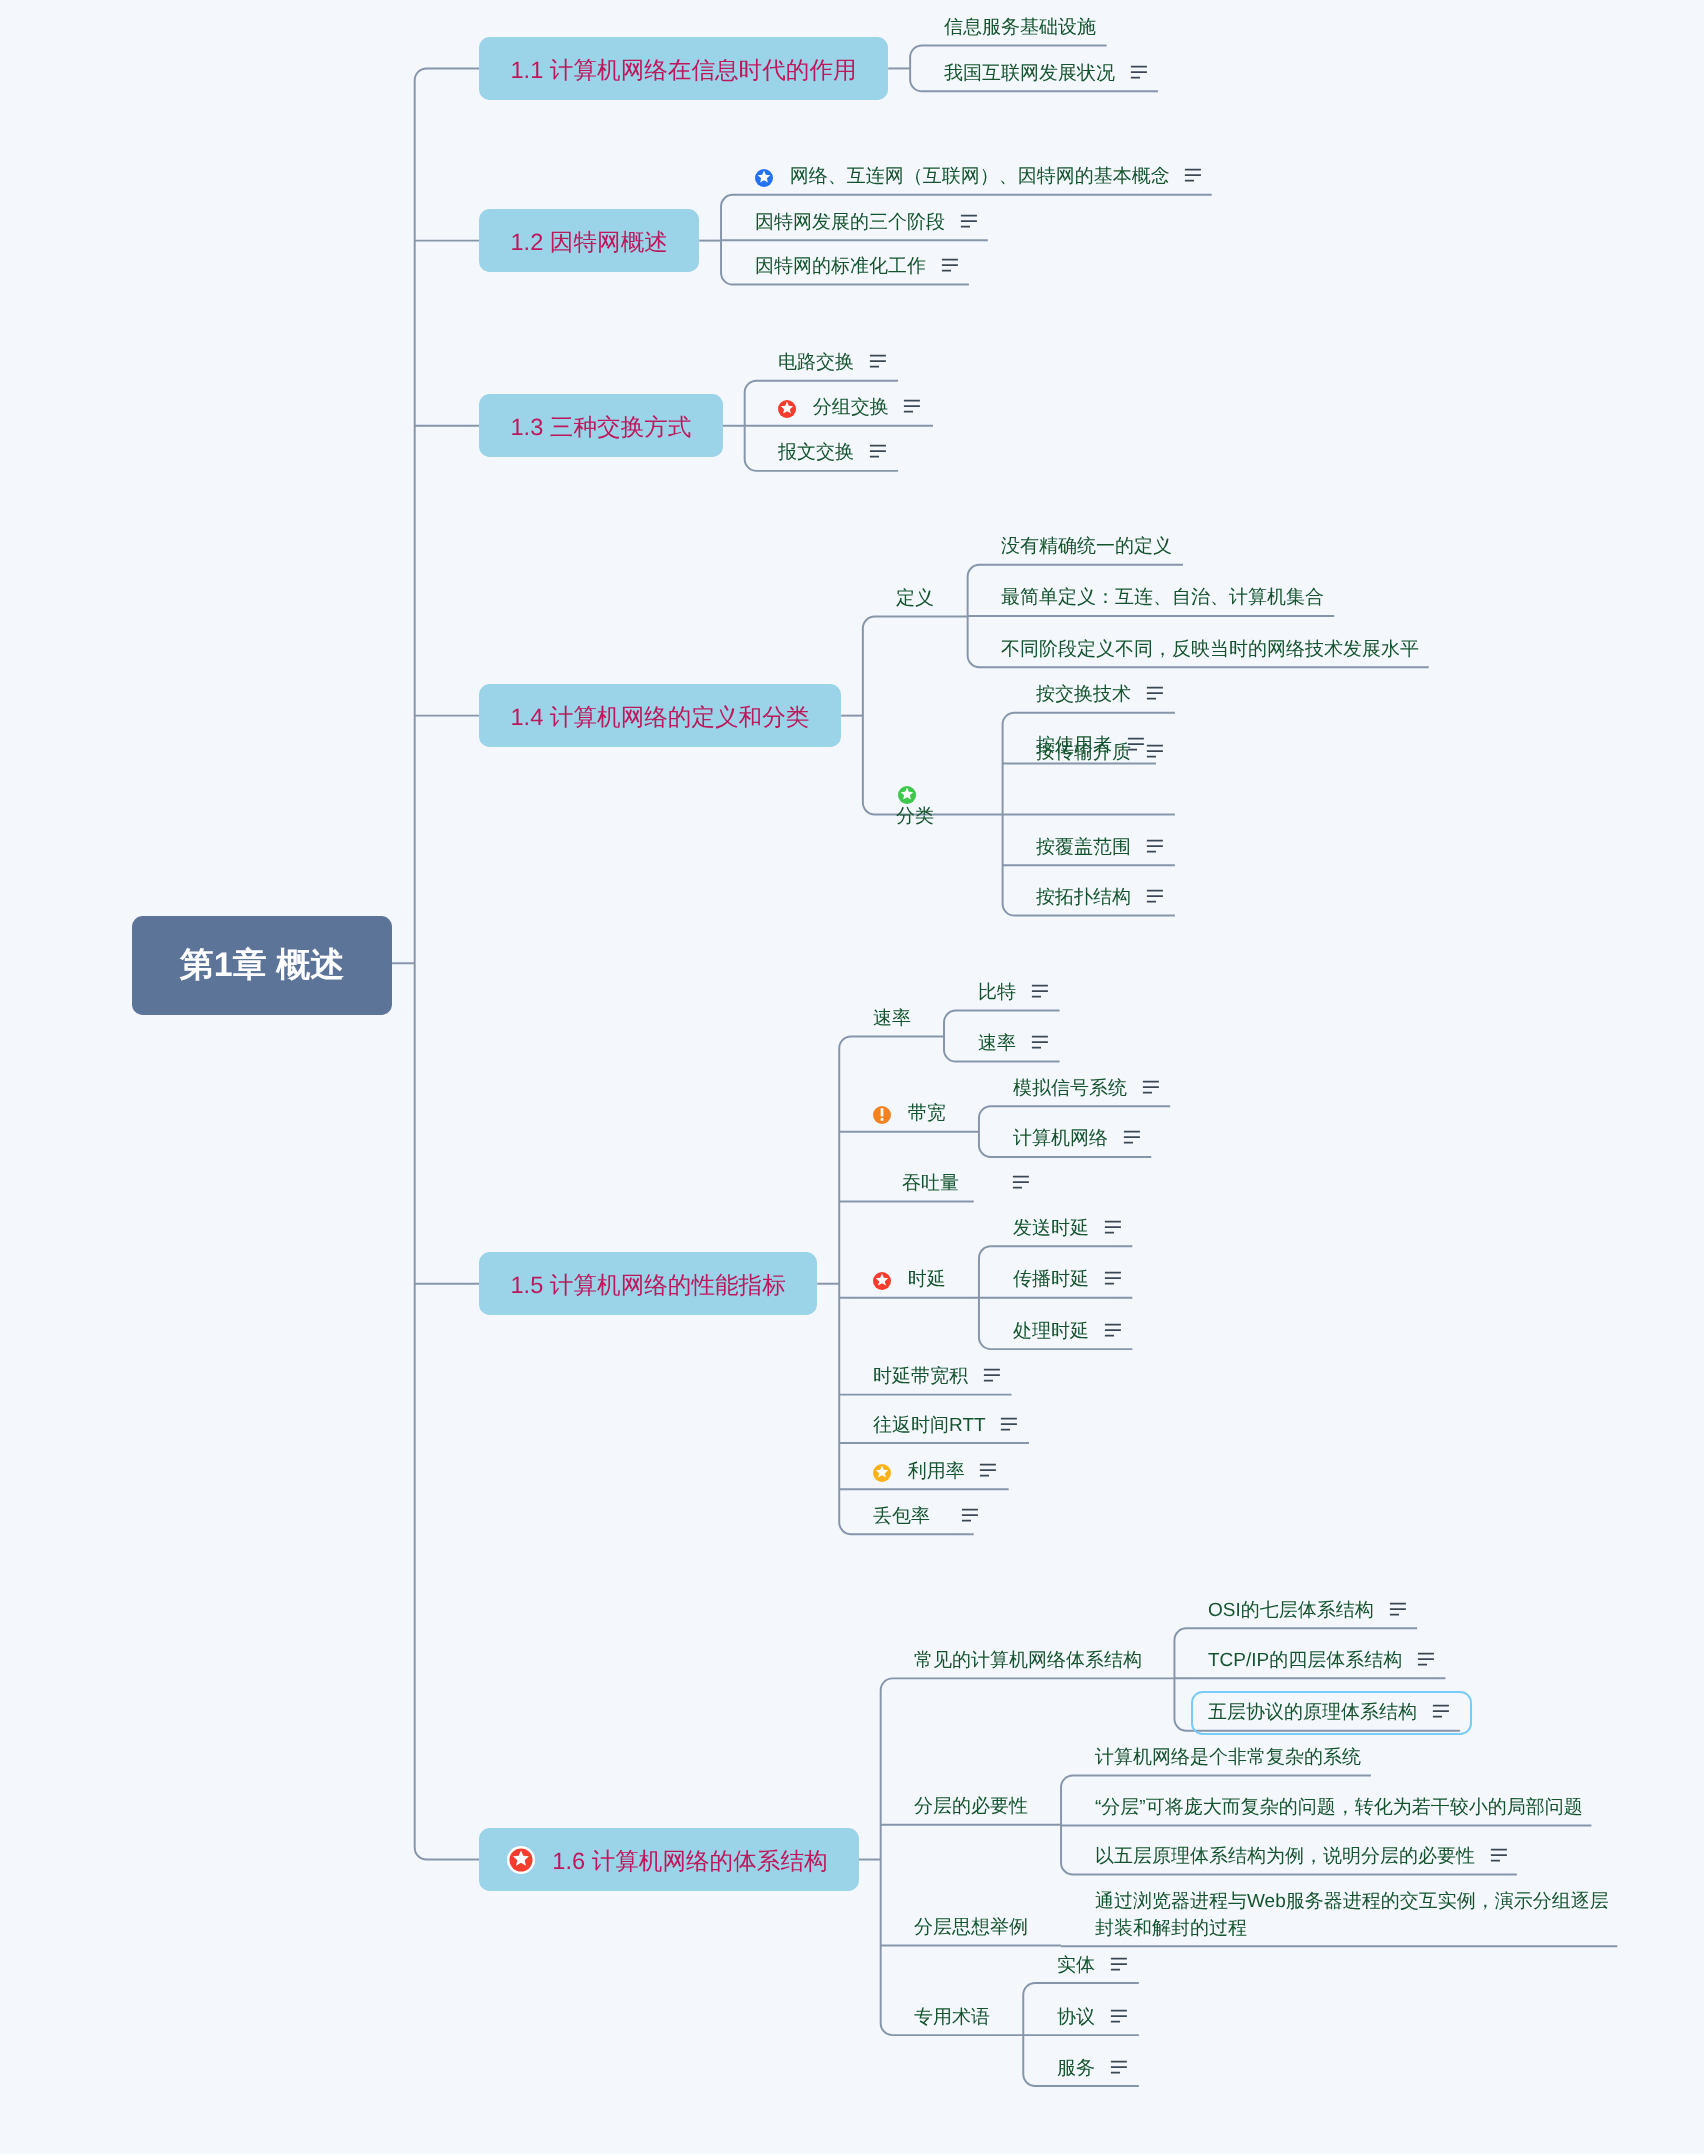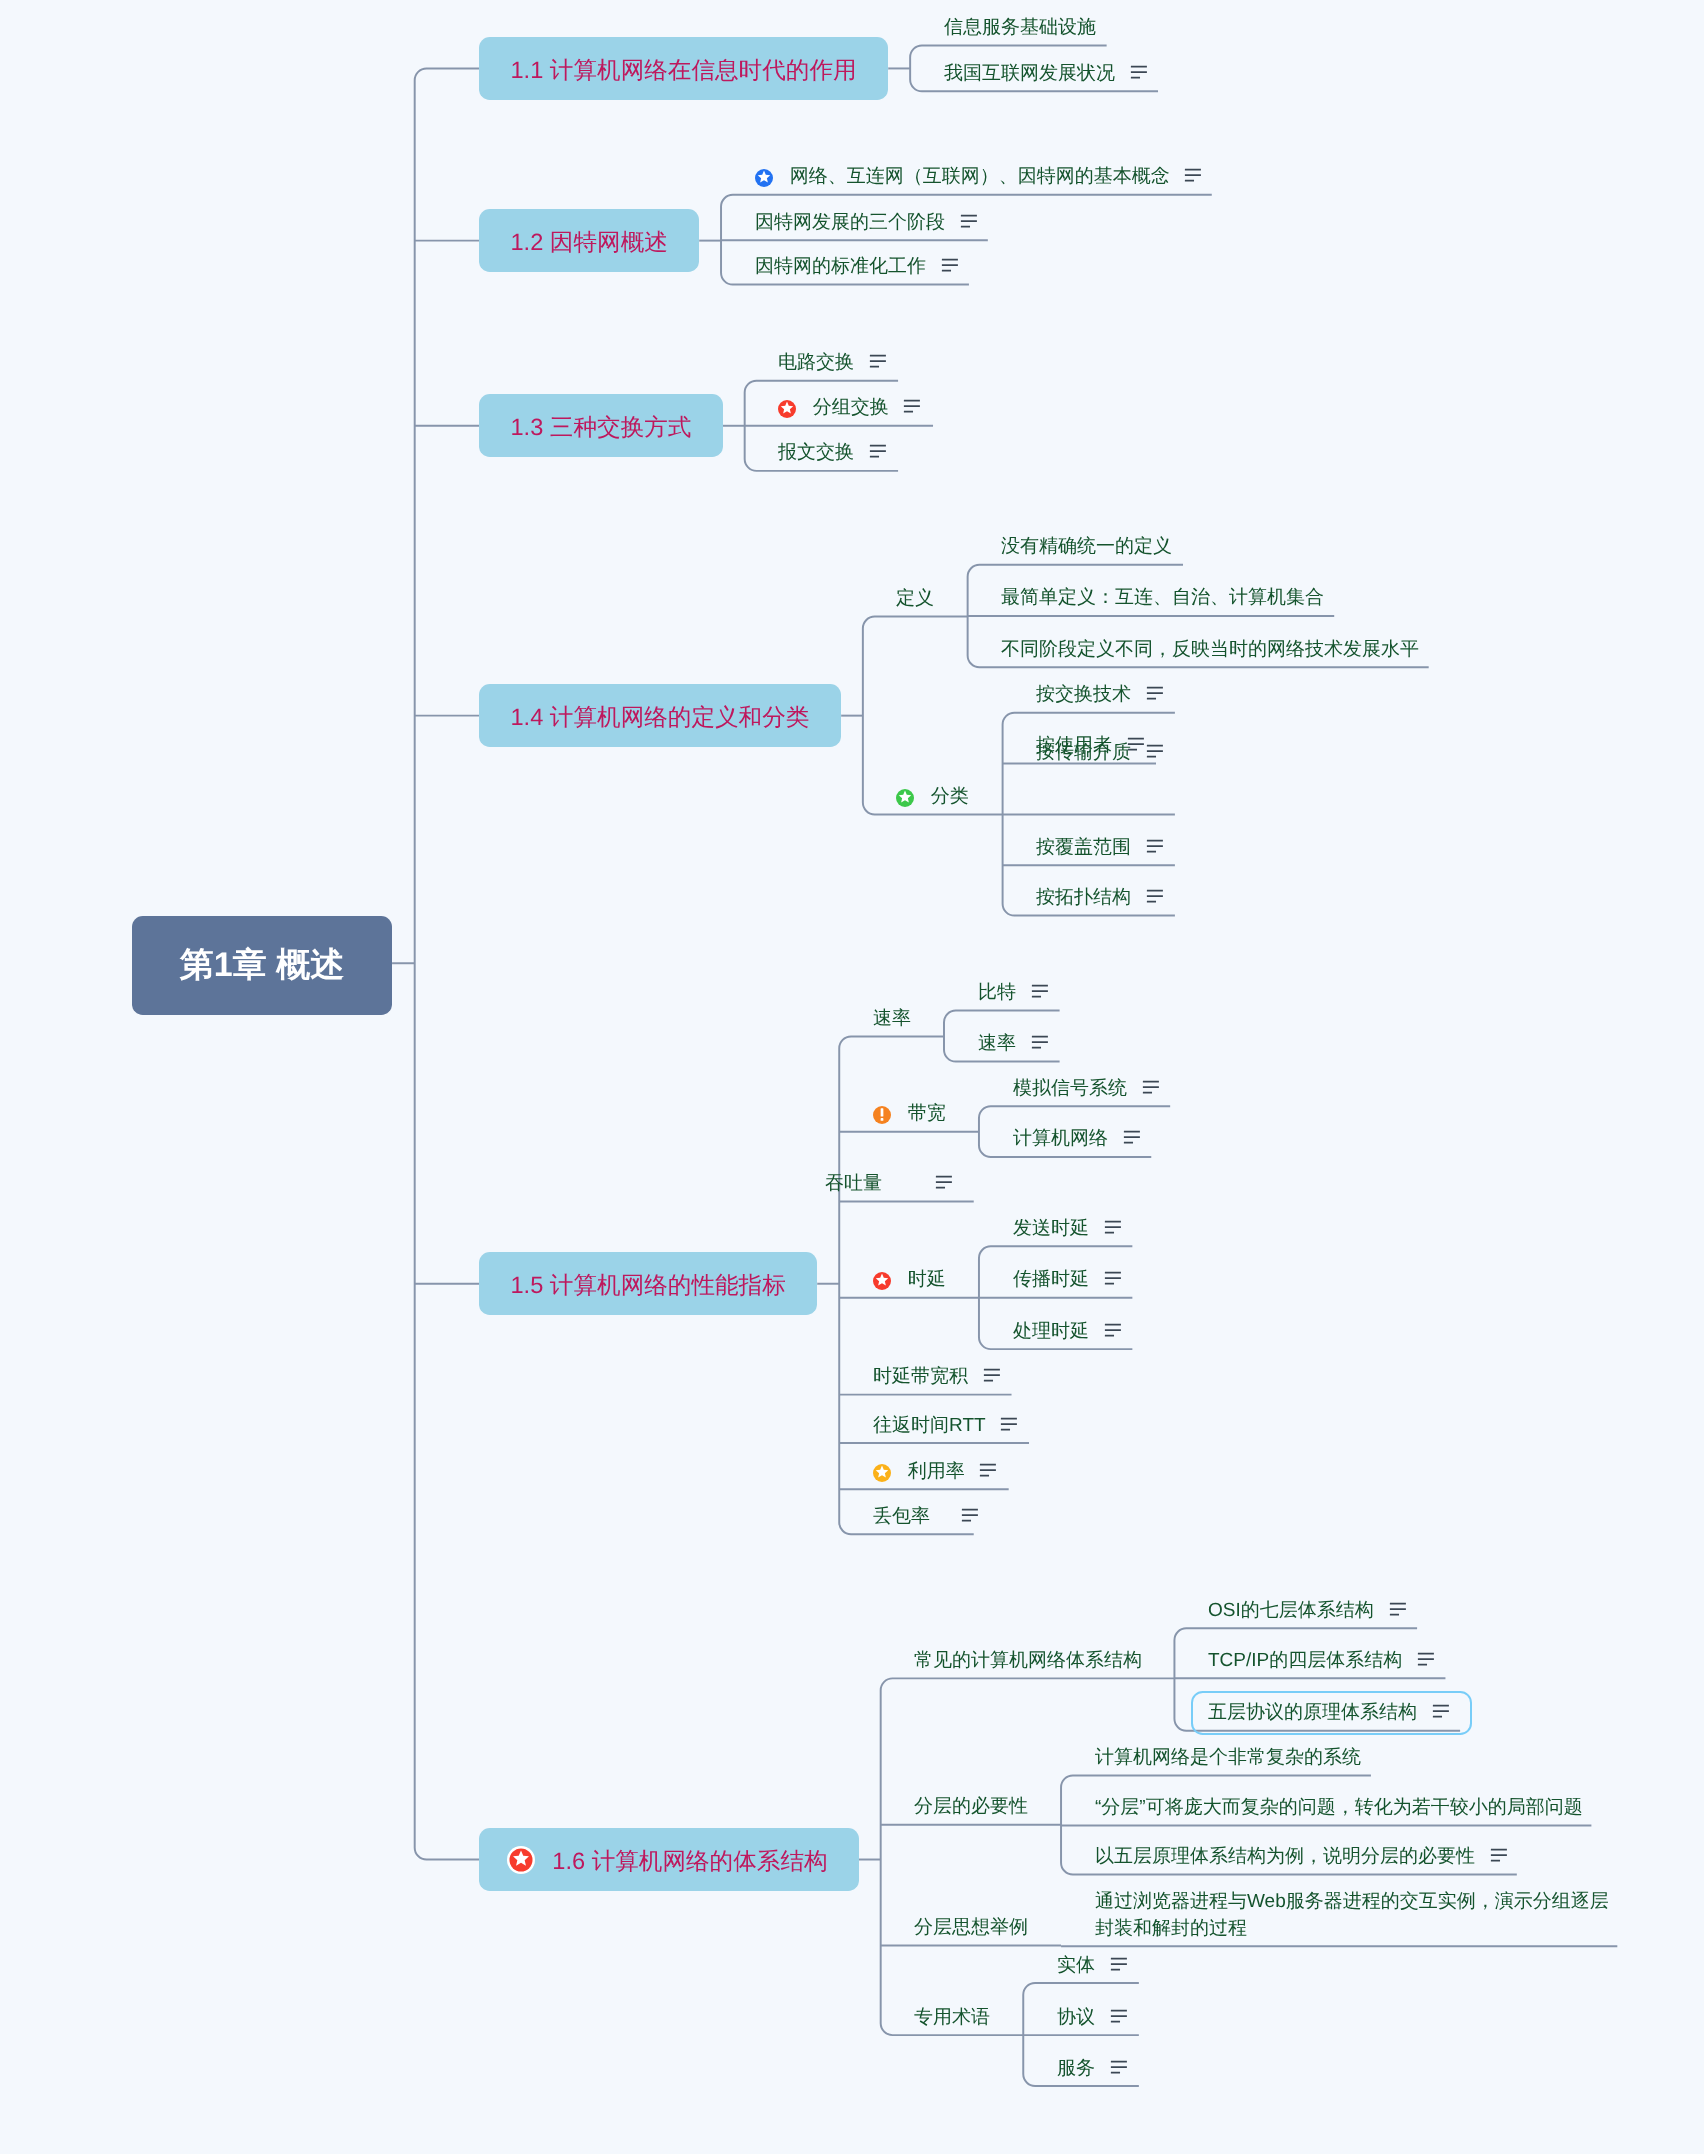--- a/index.html
+++ b/index.html
@@ -174,21 +174,21 @@
     </div>
     <div class="node n-plain" style="left: 1001px; top: 534px;">
       <span class="lbl">没有精确统一的定义</span>
     </div>
     <div class="node n-plain" style="left: 1001px; top: 585px;">
       <span class="lbl">最简单定义：互连、自治、计算机集合</span>
     </div>
     <div class="node n-plain" style="left: 1001px; top: 637px;">
       <span class="lbl">不同阶段定义不同，反映当时的网络技术发展水平</span>
     </div>
-    <div class="node n-plain" style="left: 896px; top: 784px;">
+    <div class="node n-plain" style="left: 896px; top: 784px; flex-direction: column;">
       <span class="badge" style="margin-right: 16.7px; margin-top: 1.5px;"><svg width="18" height="18" viewBox="0 0 18.5 18.5">
           <circle cx="9.25" cy="9.25" r="9.25" fill="#3cc84a"></circle>
           <path d="M9.25 1.67L11.08 5.90L15.67 6.33L12.20 9.38L13.22 13.88L9.25 11.52L5.28 13.88L6.30 9.38L2.83 6.33L7.42 5.90Z" fill="#fff"></path>
         </svg></span>
       <span class="lbl">分类</span>
     </div>
     <div class="node n-plain" style="left: 1036px; top: 682px;">
       <span class="lbl">按交换技术</span>
       <span class="note" style="margin-left: 14.8px; transform: translateY(-1.5px);"><svg width="17.7" height="17.7" viewBox="0 0 18 18">
           <line x1="0.9" x2="17.2" y1="3.2" y2="3.2" stroke="#3b4754" stroke-width="1.75"></line>
@@ -267,21 +267,21 @@
         </svg></span>
     </div>
     <div class="node n-plain" style="left: 1013px; top: 1126px;">
       <span class="lbl">计算机网络</span>
       <span class="note" style="margin-left: 14.8px; transform: translateY(-1.5px);"><svg width="17.7" height="17.7" viewBox="0 0 18 18">
           <line x1="0.9" x2="17.2" y1="3.2" y2="3.2" stroke="#3b4754" stroke-width="1.75"></line>
           <line x1="0.9" x2="17.2" y1="8.8" y2="8.8" stroke="#3b4754" stroke-width="1.75"></line>
           <line x1="0.9" x2="10.2" y1="14.4" y2="14.4" stroke="#3b4754" stroke-width="1.75"></line>
         </svg></span>
     </div>
-    <div class="node n-plain" style="left: 825px; top: 1171px; gap: 38px;">
+    <div class="node n-plain" style="left: 902px; top: 1171px; gap: 38px;">
       <span class="lbl">吞吐量</span>
       <span class="note" style="margin-left: 14.8px; transform: translateY(-1.5px);"><svg width="17.7" height="17.7" viewBox="0 0 18 18">
           <line x1="0.9" x2="17.2" y1="3.2" y2="3.2" stroke="#3b4754" stroke-width="1.75"></line>
           <line x1="0.9" x2="17.2" y1="8.8" y2="8.8" stroke="#3b4754" stroke-width="1.75"></line>
           <line x1="0.9" x2="10.2" y1="14.4" y2="14.4" stroke="#3b4754" stroke-width="1.75"></line>
         </svg></span>
     </div>
     <div class="node n-plain" style="left: 873px; top: 1267px;">
       <span class="badge" style="margin-right: 16.7px; margin-top: 1.5px;"><svg width="18" height="18" viewBox="0 0 18.5 18.5">
           <circle cx="9.25" cy="9.25" r="9.25" fill="#f73b2c"></circle>

